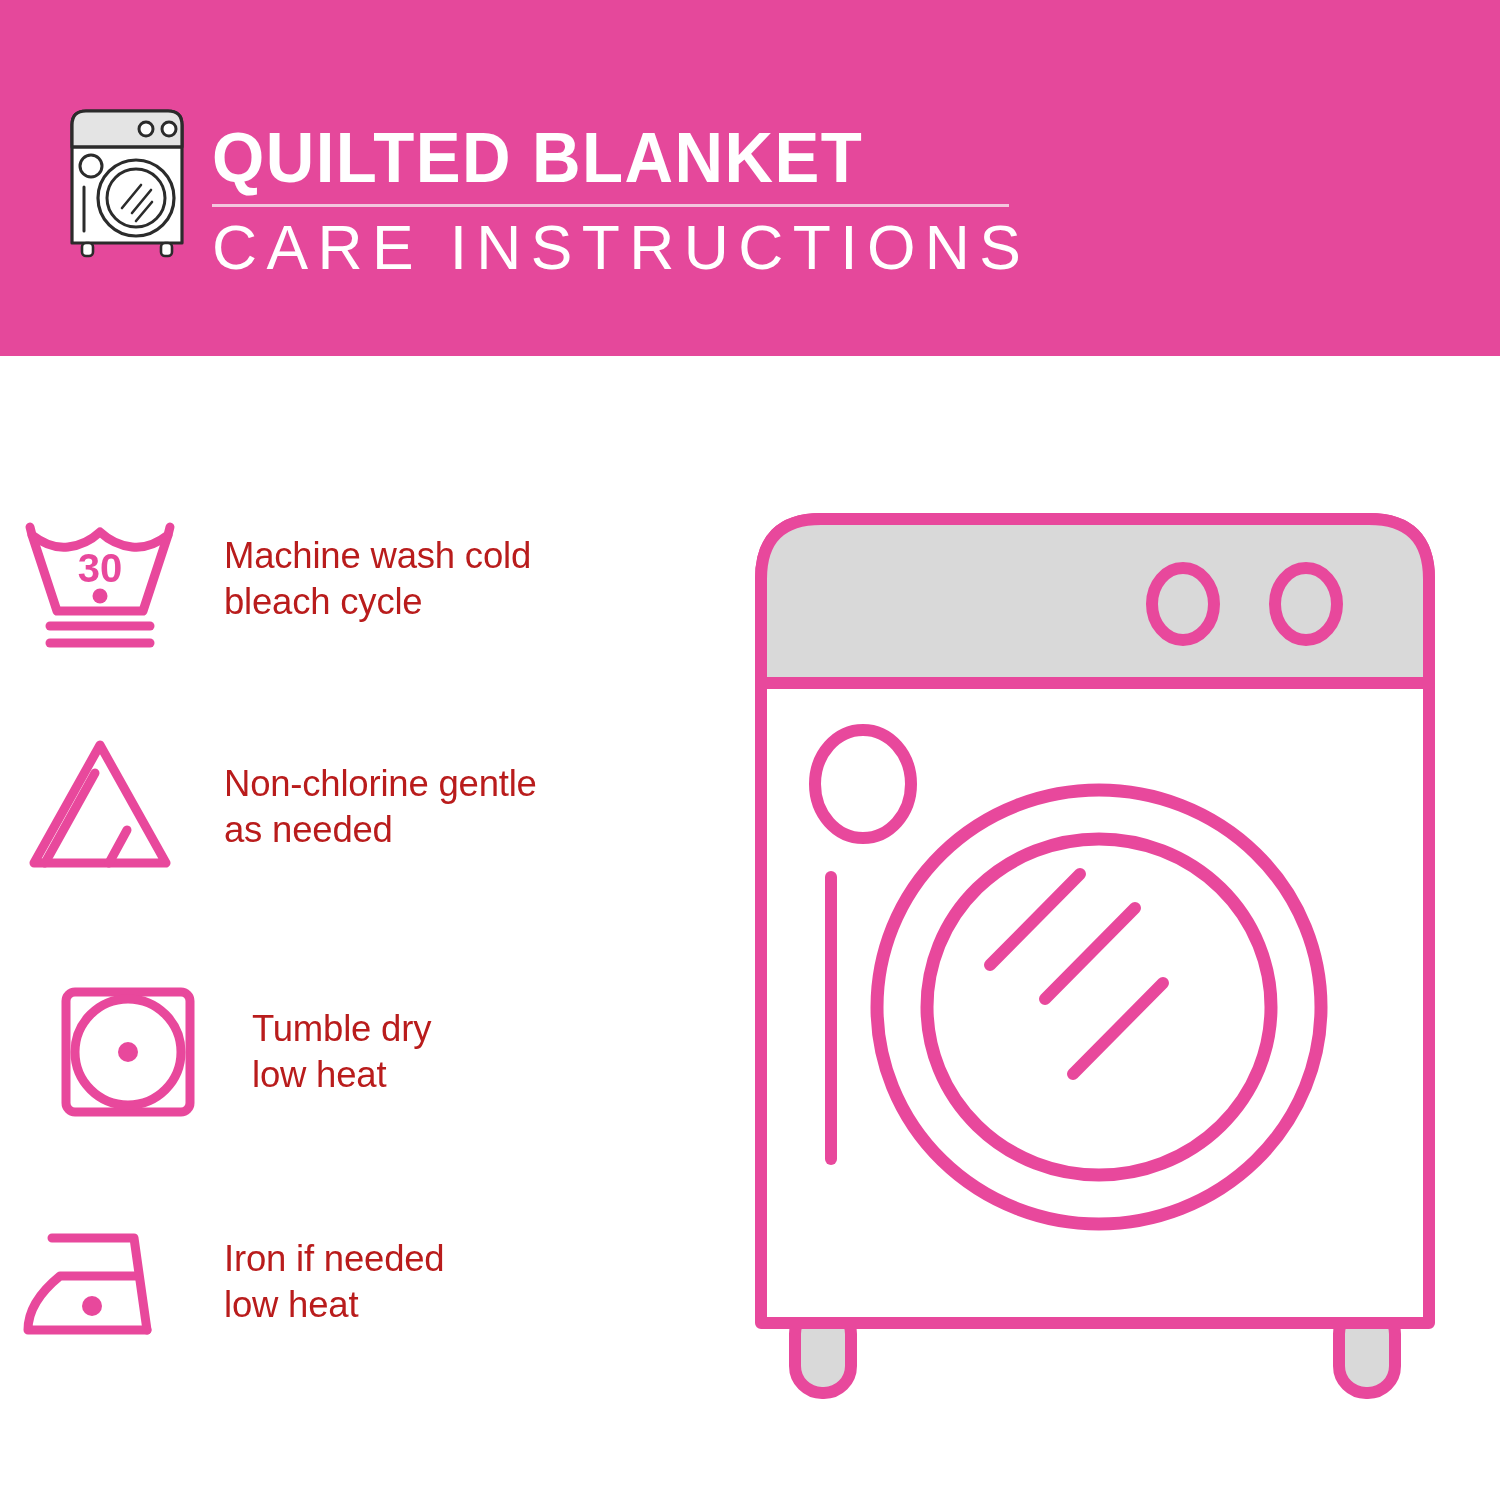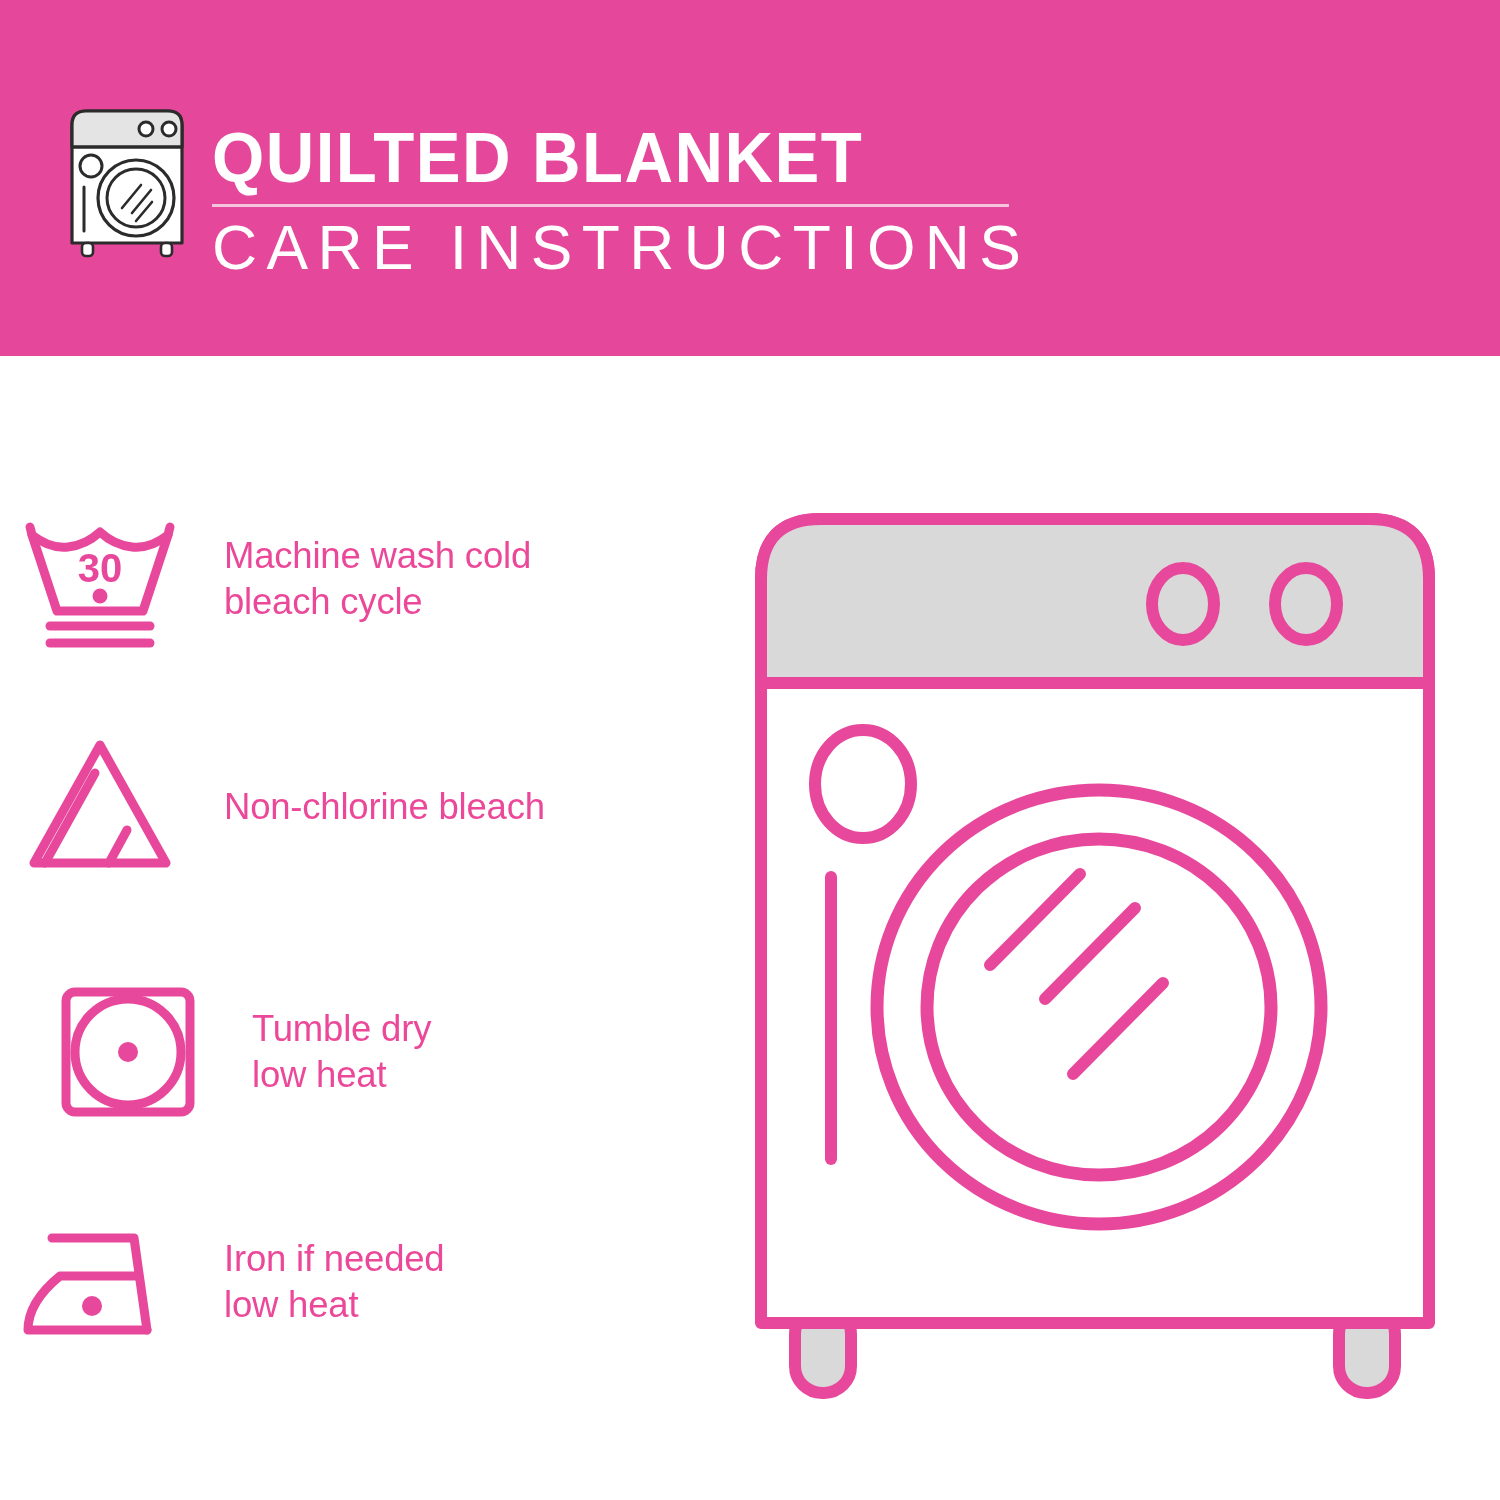--- a/index.html
+++ b/index.html
@@ -90,21 +90,21 @@
     width: 200px;
     min-width: 200px;
     height: 185px;
     display: flex;
     align-items: center;
     justify-content: center;
   }
   .care-label {
     font-size: 36.5px;
     line-height: 1.24;
-    color: #ec4899;
+    color: #b91c1c;
     letter-spacing: -0.2px;
     font-weight: 400;
     padding-left: 24px;
   }
 
   
   #machine-illustration {
     position: absolute;
     left: 735px;
     top: 487px;
@@ -181,21 +181,22 @@
       <div class="care-icon">
         <svg width="180" height="160" viewBox="0 0 180 160" xmlns="http://www.w3.org/2000/svg">
           <g fill="none" stroke="#e8489c" stroke-width="9" stroke-linecap="round" stroke-linejoin="round">
             <path d="M90 18 L156 136 L24 136 Z"></path>
             <line x1="85" y1="46" x2="35" y2="136"></line>
             <line x1="117" y1="103" x2="99" y2="136"></line>
           </g>
         </svg>
       </div>
       <div class="care-label">
-        <div>Non-chlorine bleach</div>
+        <div>Non-chlorine gentle</div>
+        <div>as needed</div>
       </div>
     </div>
 
     <div class="care-row" style="top:595px;padding-left:28px;">
       <div class="care-icon">
         <svg width="180" height="160" viewBox="0 0 180 160" xmlns="http://www.w3.org/2000/svg">
           <g fill="none" stroke="#e8489c" stroke-width="9" stroke-linejoin="round">
             <rect x="28" y="20" width="124" height="120" rx="9"></rect>
             <circle cx="90" cy="80" r="53"></circle>
           </g>

